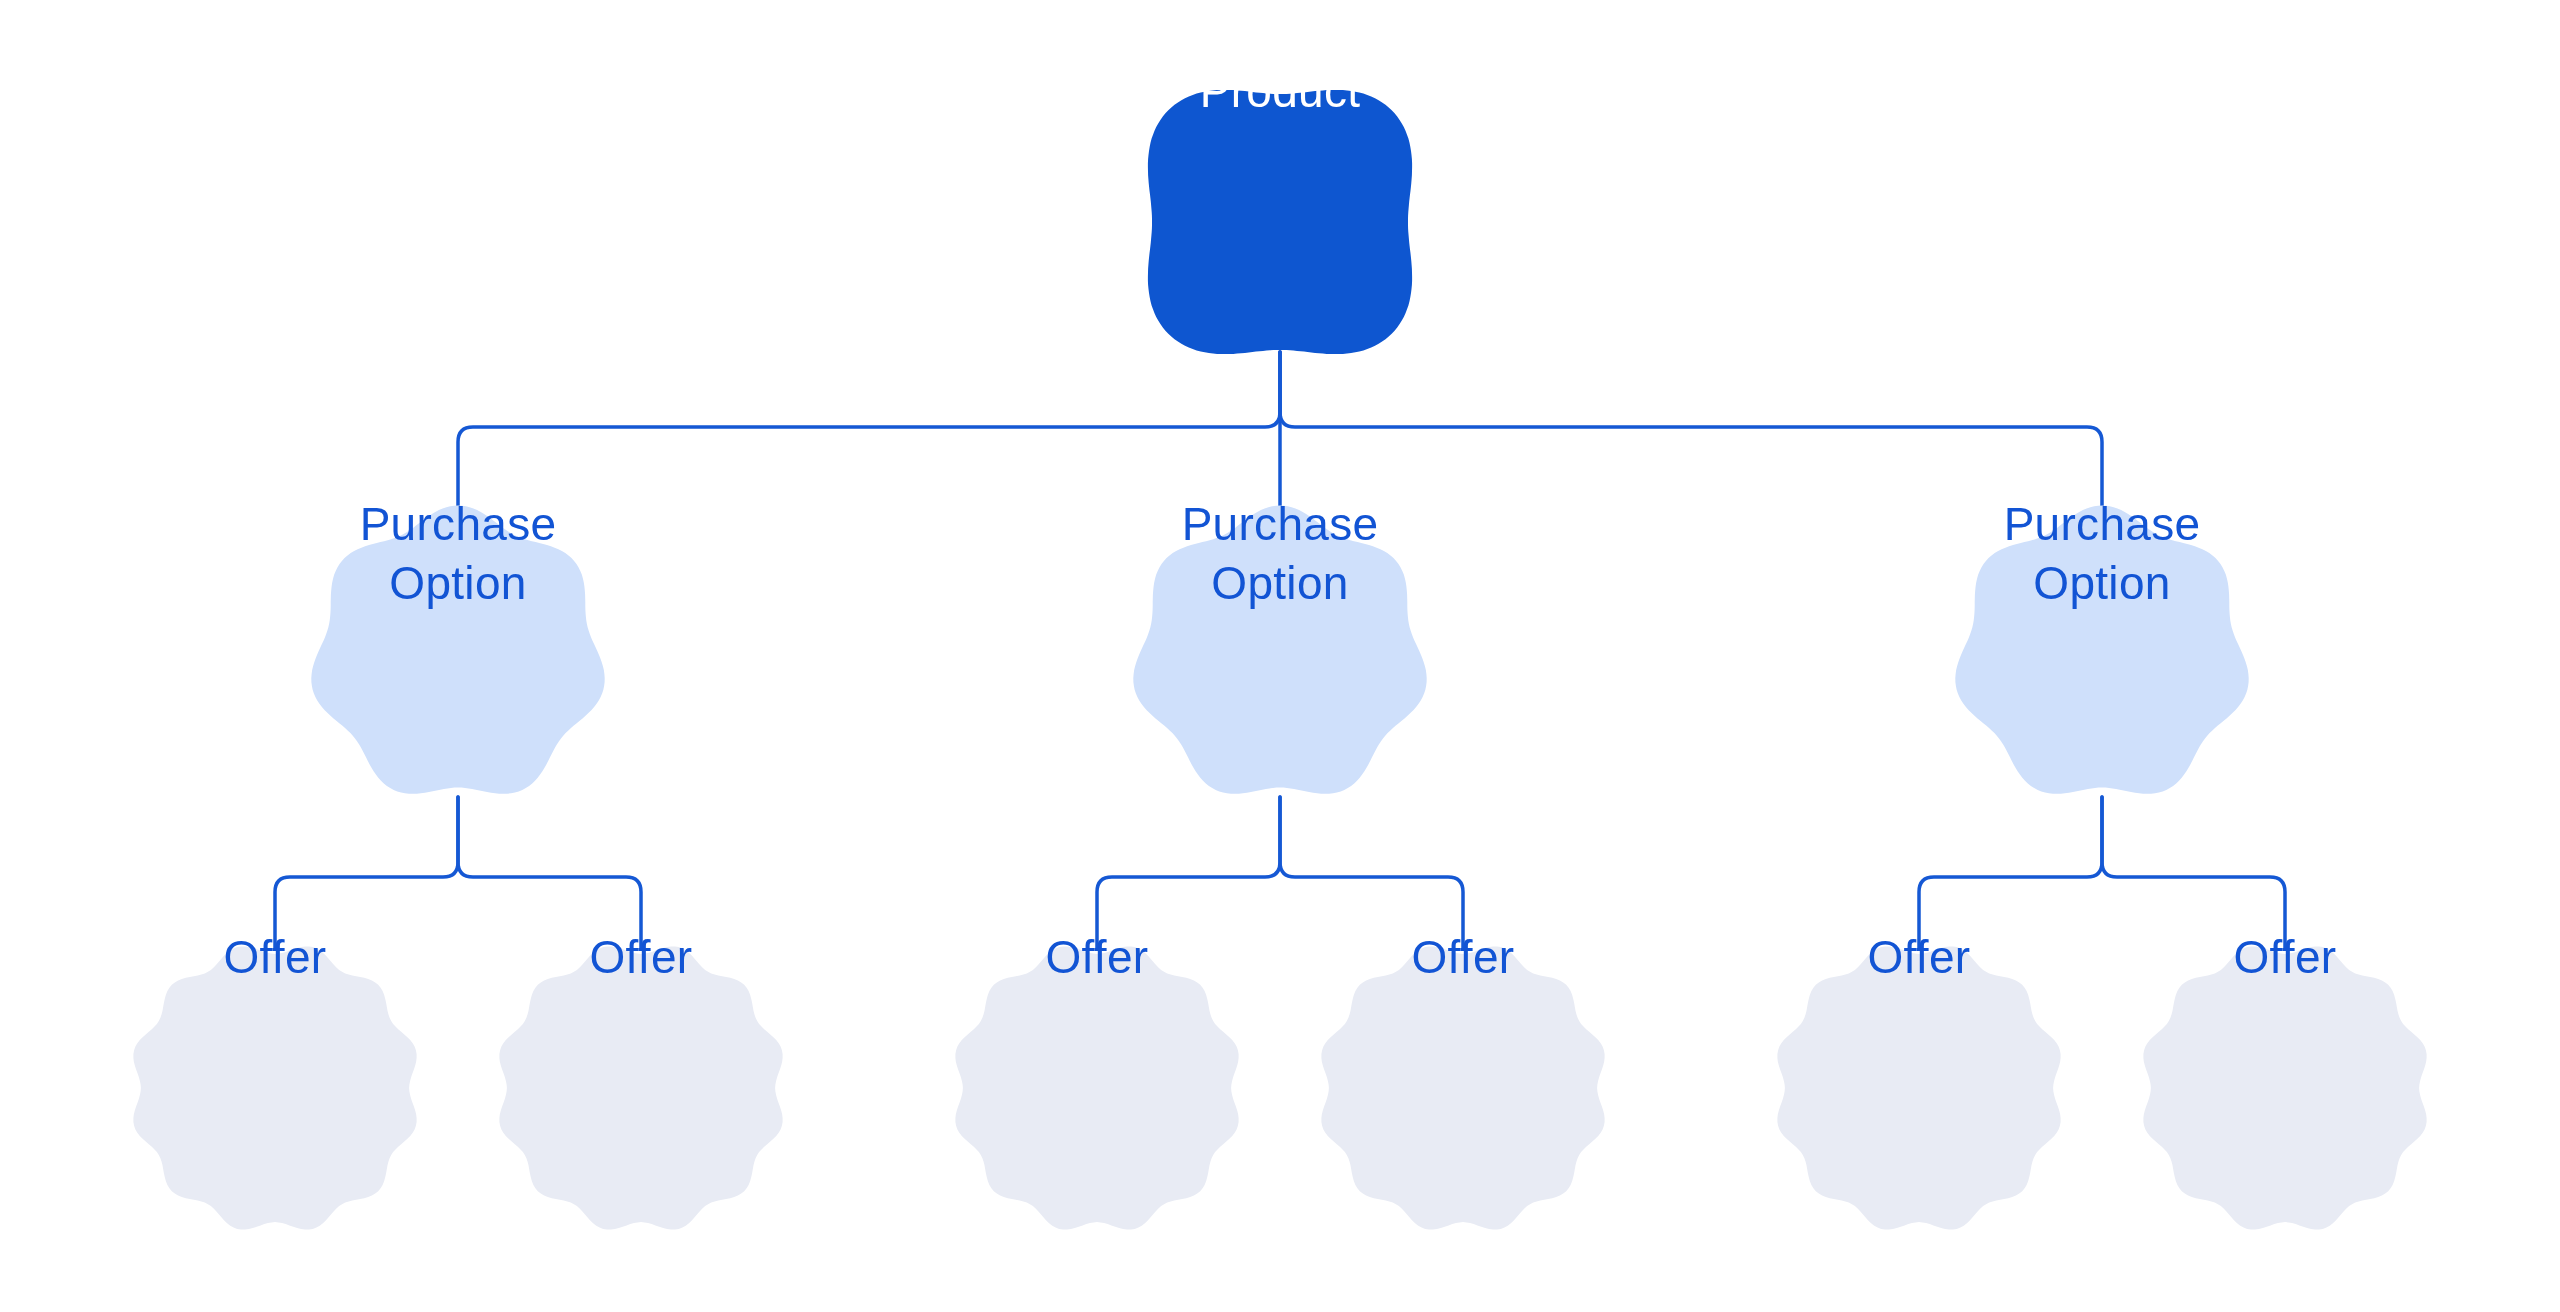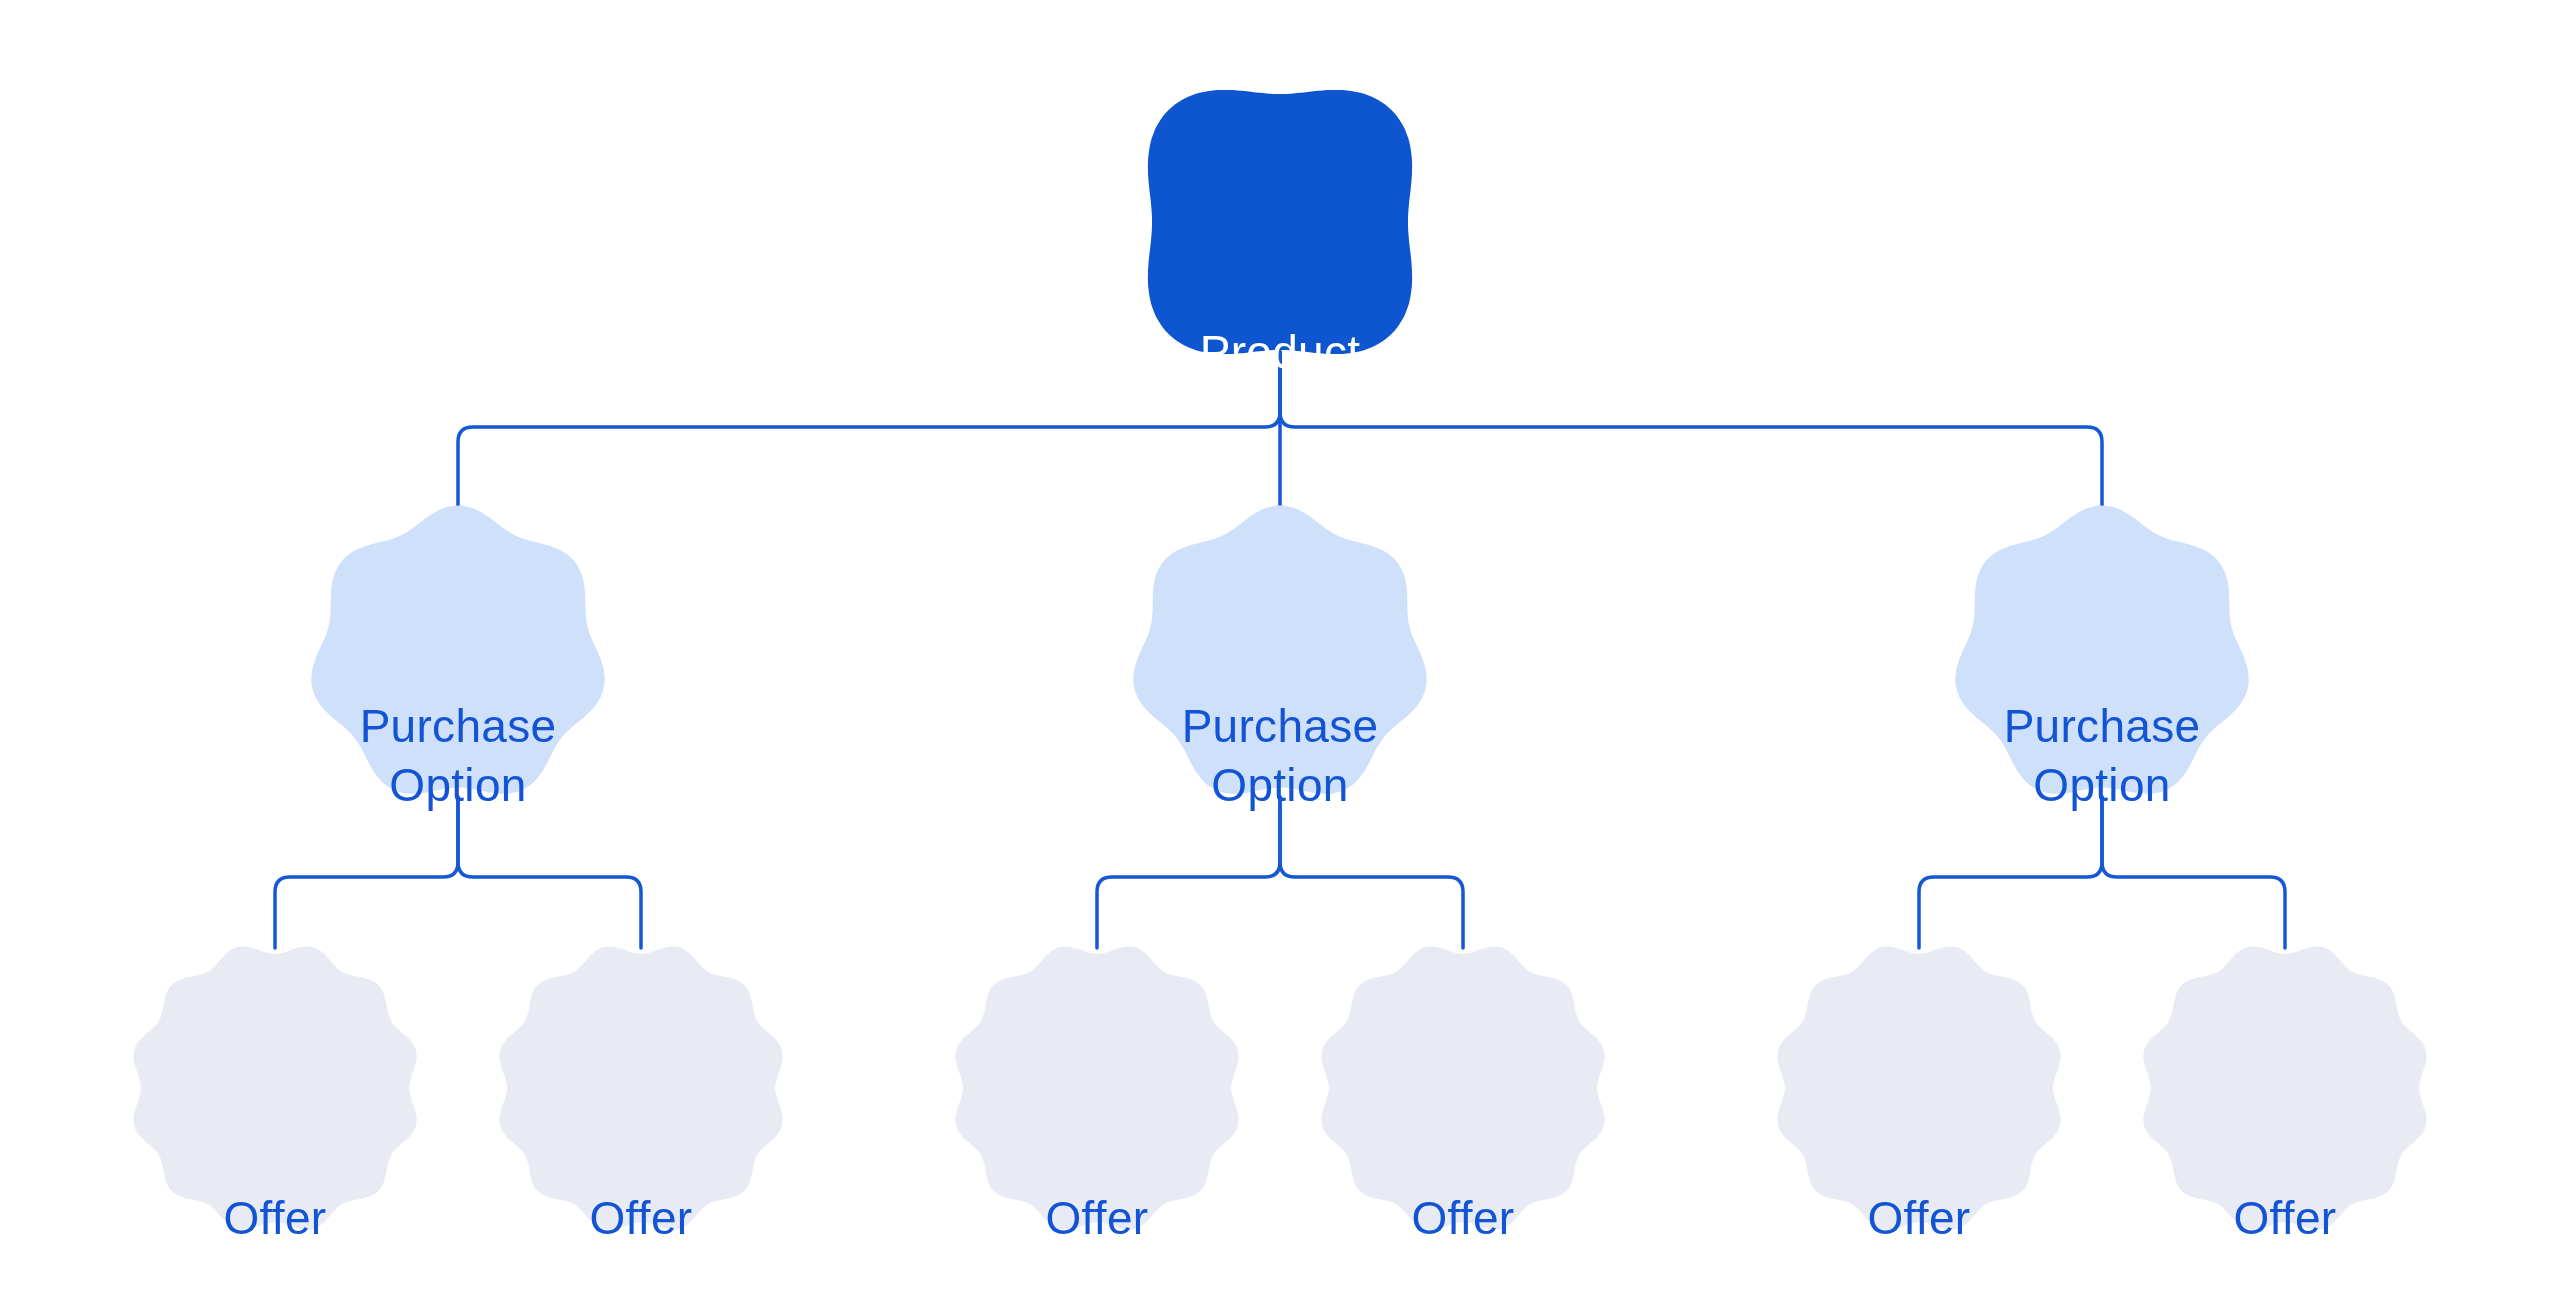--- a/index.html
+++ b/index.html
@@ -25,21 +25,21 @@
     fill: none;
     stroke: var(--connector, #1558d4);
     stroke-width: 3.5;
     stroke-linecap: round;
   }
   .node {
     position: absolute;
     width: 320px;
     height: 320px;
     display: flex;
-    align-items: flex-end;
+    align-items: flex-start;
     justify-content: center;
   }
   .node svg.blob {
     position: absolute;
     left: 0; top: 0;
     width: 320px; height: 320px;
   }
   .node .label {
     position: relative;
     z-index: 2;

